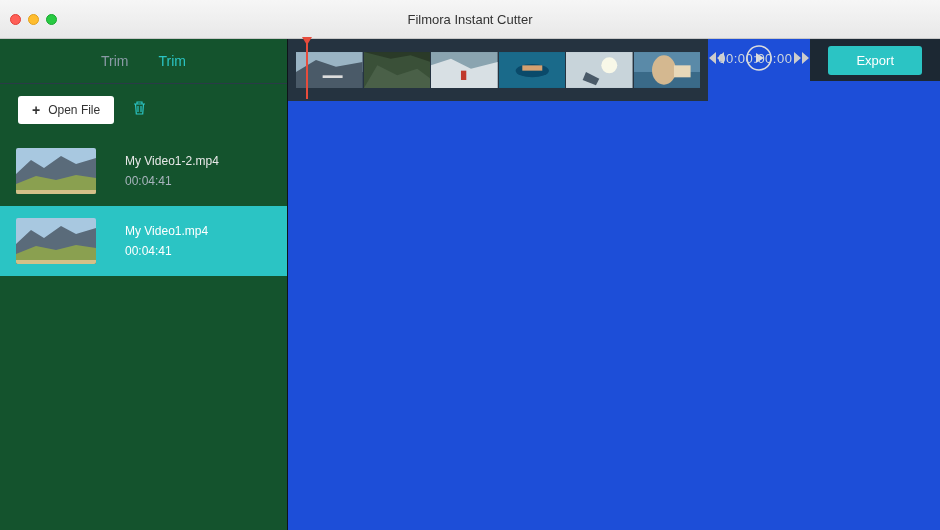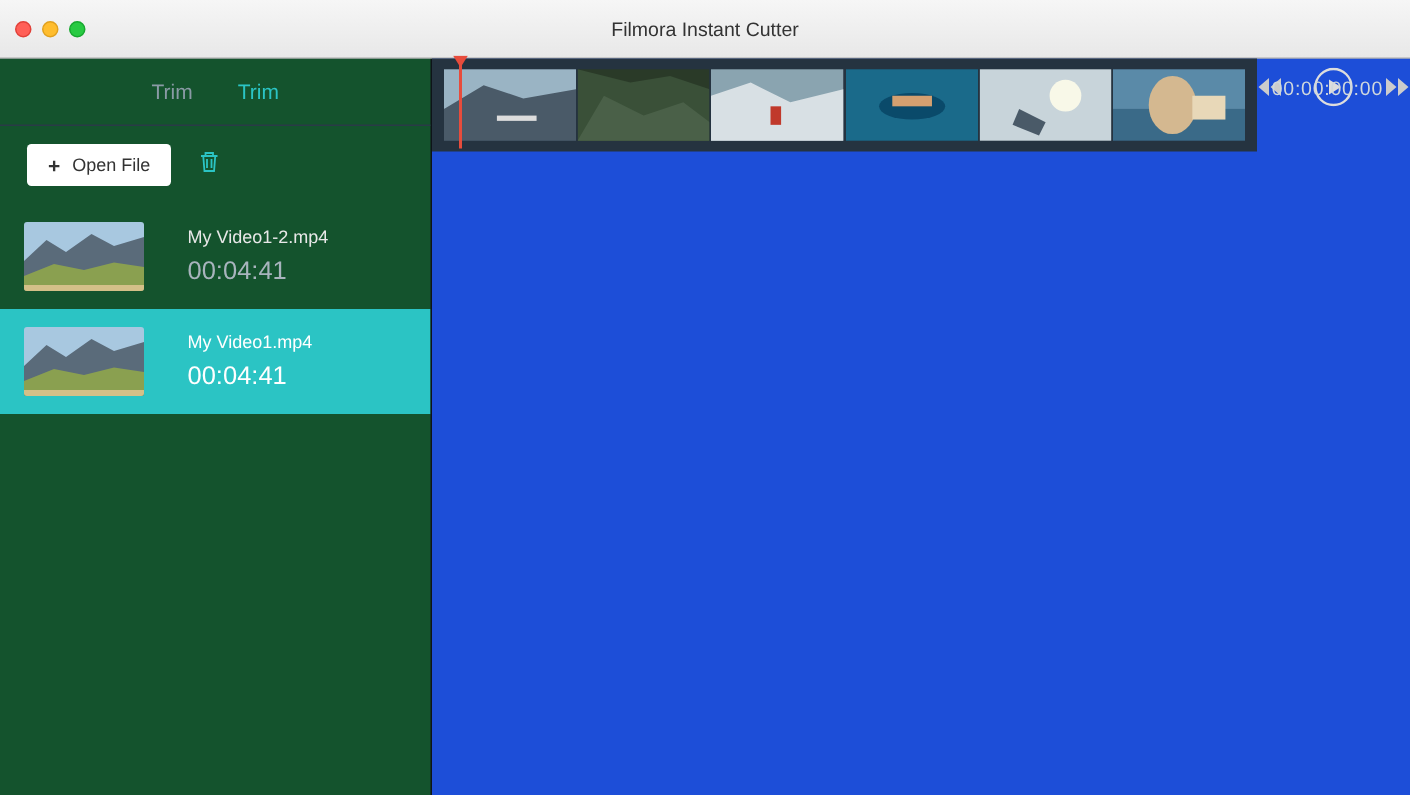--- a/index.html
+++ b/index.html
@@ -21,21 +21,21 @@
 .plus{font-size:14px;font-weight:bold}
 .trash{color:#2bc4c4;cursor:pointer}
 .list{flex:1;overflow:auto}
 .item{display:flex;align-items:center;gap:29px;padding:12px 16px;cursor:pointer}
 .item.sel{background:#2bc4c4}
 .thumb{width:80px;height:46px;border-radius:2px;overflow:hidden;flex-shrink:0}
 .thumb svg{width:100%;height:100%;display:block}
 .meta{display:flex;flex-direction:column;gap:6px}
 .fname{font-size:12px;color:#e8e8e8}
 .item.sel .fname,.item.sel .dur{color:#fff}
-.dur{font-size:17px;color:#a8b4bd}
+.dur{font-size:12px;color:#a8b4bd}
 .main{flex:1;display:flex;background:#1d4ed8}
 .preview{flex:1;position:relative;overflow:hidden}
 .preview svg{width:100%;height:100%;display:block}
 .timeline{height:62px;padding:4px 8px;background:#253340;position:relative}
 .strip{display:flex;height:54px;gap:1px}
 .strip .frame{flex:1;overflow:hidden}
 .strip .frame svg{width:100%;height:100%;display:block}
 .playhead{position:absolute;left:18px;top:2px;width:2px;height:58px;background:#e74c3c}
 .playhead::before{content:"";position:absolute;top:-4px;left:-4px;width:10px;height:8px;background:#e74c3c;clip-path:polygon(0 0,100% 0,50% 100%)}
 .controls{height:38px;display:flex;align-items:center;justify-content:center;gap:22px;position:relative;color:#ddd}
@@ -199,14 +199,17 @@
           </svg>
       </span>
       <span class="ctrl">
         <svg width="16" height="14" viewBox="0 0 16 14">
             <path fill="#ccc" d="M0 1l7 6-7 6V1zm8 0l7 6-7 6V1z"></path>
           </svg>
       </span>
       <div class="timecode">00:00:00:00</div>
     </div>
 
+    <div class="footer">
+      <button class="export">Export</button>
+    </div>
   </div>
 </div>
 
 </body></html>

